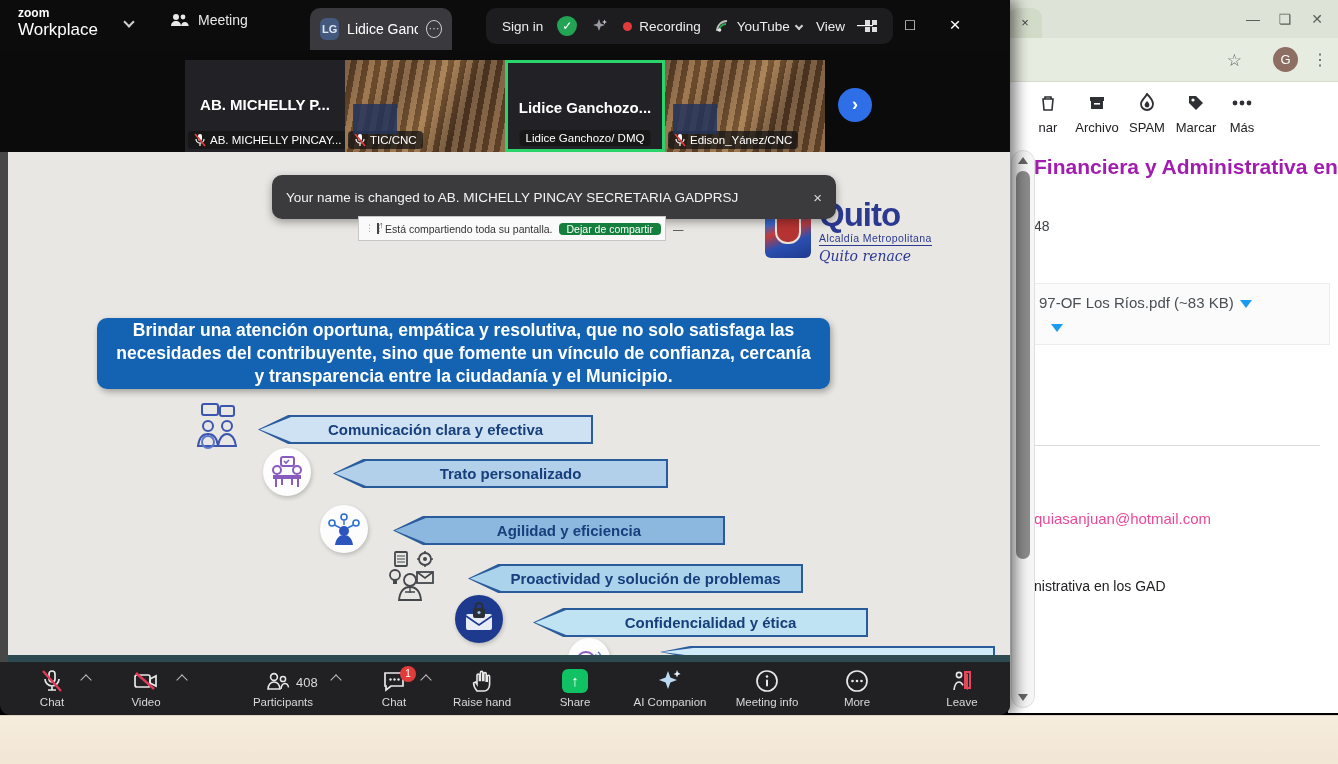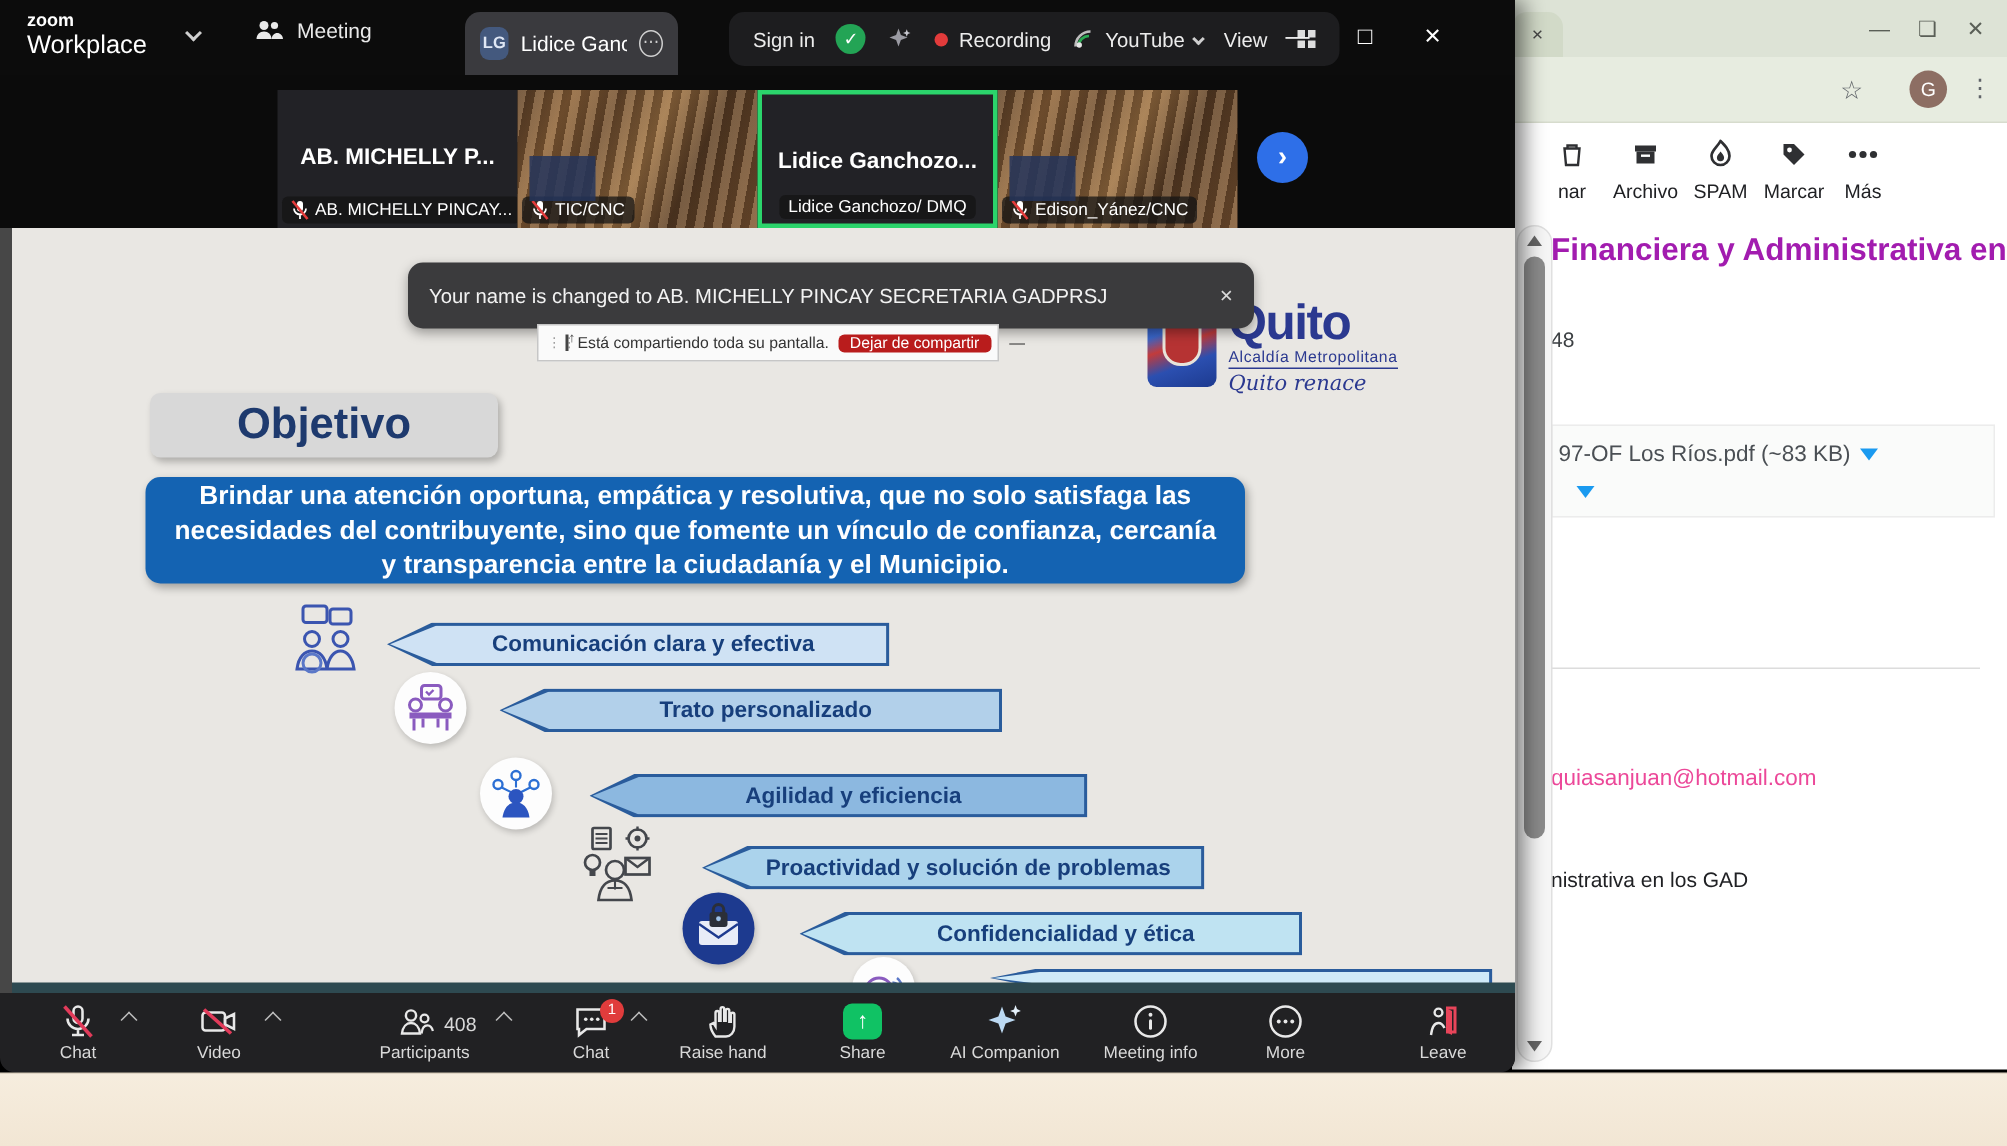--- a/index.html
+++ b/index.html
@@ -63,21 +63,21 @@
   
   #stage{position:absolute;left:0;top:152px;width:1010px;height:510px;background:#e9e7e3}
   #stage-left{position:absolute;left:0;top:0;width:8px;height:100%;background:#474747}
   #stage-bottom{position:absolute;left:8px;bottom:0;right:0;height:7px;background:#2e4a51}
   #toast{position:absolute;left:272px;top:23px;width:564px;height:44px;background:#3b3b3d;border-radius:10px;color:#f2f2f2;font-size:13.5px;display:flex;align-items:center;padding:0 14px;box-shadow:0 3px 8px rgba(0,0,0,.35)}
   #toast .x{margin-left:auto;color:#d8d8d8;font-size:15px}
   #sharebar{position:absolute;left:358px;top:64px;width:308px;height:25px;background:#fafafa;border:1px solid #c6c6c6;display:flex;align-items:center;gap:6px;padding:0 6px;font-size:10.5px;color:#333}
   #sharebar .handle{color:#9a9a9a;font-size:9px;letter-spacing:1px;line-height:7px;width:6px}
   #sharebar .shic{width:13px;height:11px;border:1.5px solid #444;position:relative}
   #sharebar .shic::after{content:"↑";position:absolute;left:1px;top:-4px;font-size:9px;color:#444}
-  #sharebar .stopbtn{background:#b91c1c;color:#fff;border-radius:4px;font-size:10.5px;padding:0 8px;white-space:nowrap}
+  #sharebar .stopbtn{background:#15803d;color:#fff;border-radius:4px;font-size:10.5px;padding:0 8px;white-space:nowrap}
   #sharebar .sep{width:1px;height:14px;background:#d0d0d0}
   #qlogo{position:absolute;left:765px;top:48px;width:190px;height:64px;display:flex;gap:8px}
   #qcrest{width:46px;height:58px;border-radius:6px;background:linear-gradient(160deg,#2b4fb0 0%,#3a66c9 35%,#c23b3b 50%,#2b4fb0 70%,#1d3a8f 100%);position:relative}
   #qcrest::after{content:"";position:absolute;left:12px;top:14px;width:22px;height:28px;background:#b63333;border-radius:4px 4px 10px 10px;box-shadow:0 0 0 2px #e8e4da}
   #qname{font-size:33px;font-weight:bold;color:#2b3990;line-height:.9;letter-spacing:-1px}
   #qsub{font-size:10.5px;color:#2b3990;border-bottom:1.5px solid #2b3990;padding-bottom:1px;margin-top:2px;letter-spacing:.4px}
   #qtag{font-family:"DejaVu Serif",serif;font-style:italic;font-size:14px;color:#2b3990;margin-top:2px}
   #objetivo{position:absolute;left:100px;top:110px;width:232px;height:43px;background:#d8d8d8;border-radius:7px;box-shadow:2px 3px 5px rgba(0,0,0,.25);color:#1e3a6e;font-size:29px;font-weight:bold;text-align:center;line-height:42px}
   #bluebox{position:absolute;left:97px;top:166px;width:733px;height:71px;background:#1463b2;border-radius:10px;box-shadow:2px 3px 6px rgba(0,0,0,.3);color:#fff;font-weight:bold;font-size:17.5px;line-height:1.33;text-align:center;display:flex;align-items:center;justify-content:center;padding:0 18px}
   .banner{position:absolute;height:29px}
@@ -296,21 +296,20 @@
 
     <div id="sharebar">
       <span class="handle">⋮⋮</span>
       <span class="shic"></span>
       <span style="white-space:nowrap">Está compartiendo toda su pantalla.</span>
       <span class="stopbtn">Dejar de compartir</span>
       <span class="sep"></span>
       <span>—</span>
     </div>
 
-    <div id="objetivo">Objetivo</div>
     <div id="bluebox">Brindar una atención oportuna, empática y resolutiva, que no solo satisfaga las necesidades del contribuyente, sino que fomente un vínculo de confianza, cercanía y transparencia entre la ciudadanía y el Municipio.</div>
 
     <div class="abs" style="left:194px;top:250px">
       <svg width="48" height="50" viewBox="0 0 48 50">
           <rect x="8" y="2" width="16" height="11" rx="2" fill="none" stroke="#3b55b0" stroke-width="2"></rect>
           <rect x="26" y="4" width="14" height="10" rx="2" fill="#e9e7e3" stroke="#3b55b0" stroke-width="2"></rect>
           <circle cx="14" cy="24" r="5" fill="none" stroke="#3b55b0" stroke-width="2"></circle>
           <circle cx="33" cy="24" r="5" fill="none" stroke="#3b55b0" stroke-width="2"></circle>
           <path d="M4 44c1-8 5-12 10-12s9 4 10 12zM24 44c1-8 5-12 9-12s8 4 9 12z" fill="none" stroke="#3b55b0" stroke-width="2"></path>
           <circle cx="14" cy="40" r="6" fill="none" stroke="#5b78c8" stroke-width="2"></circle>

